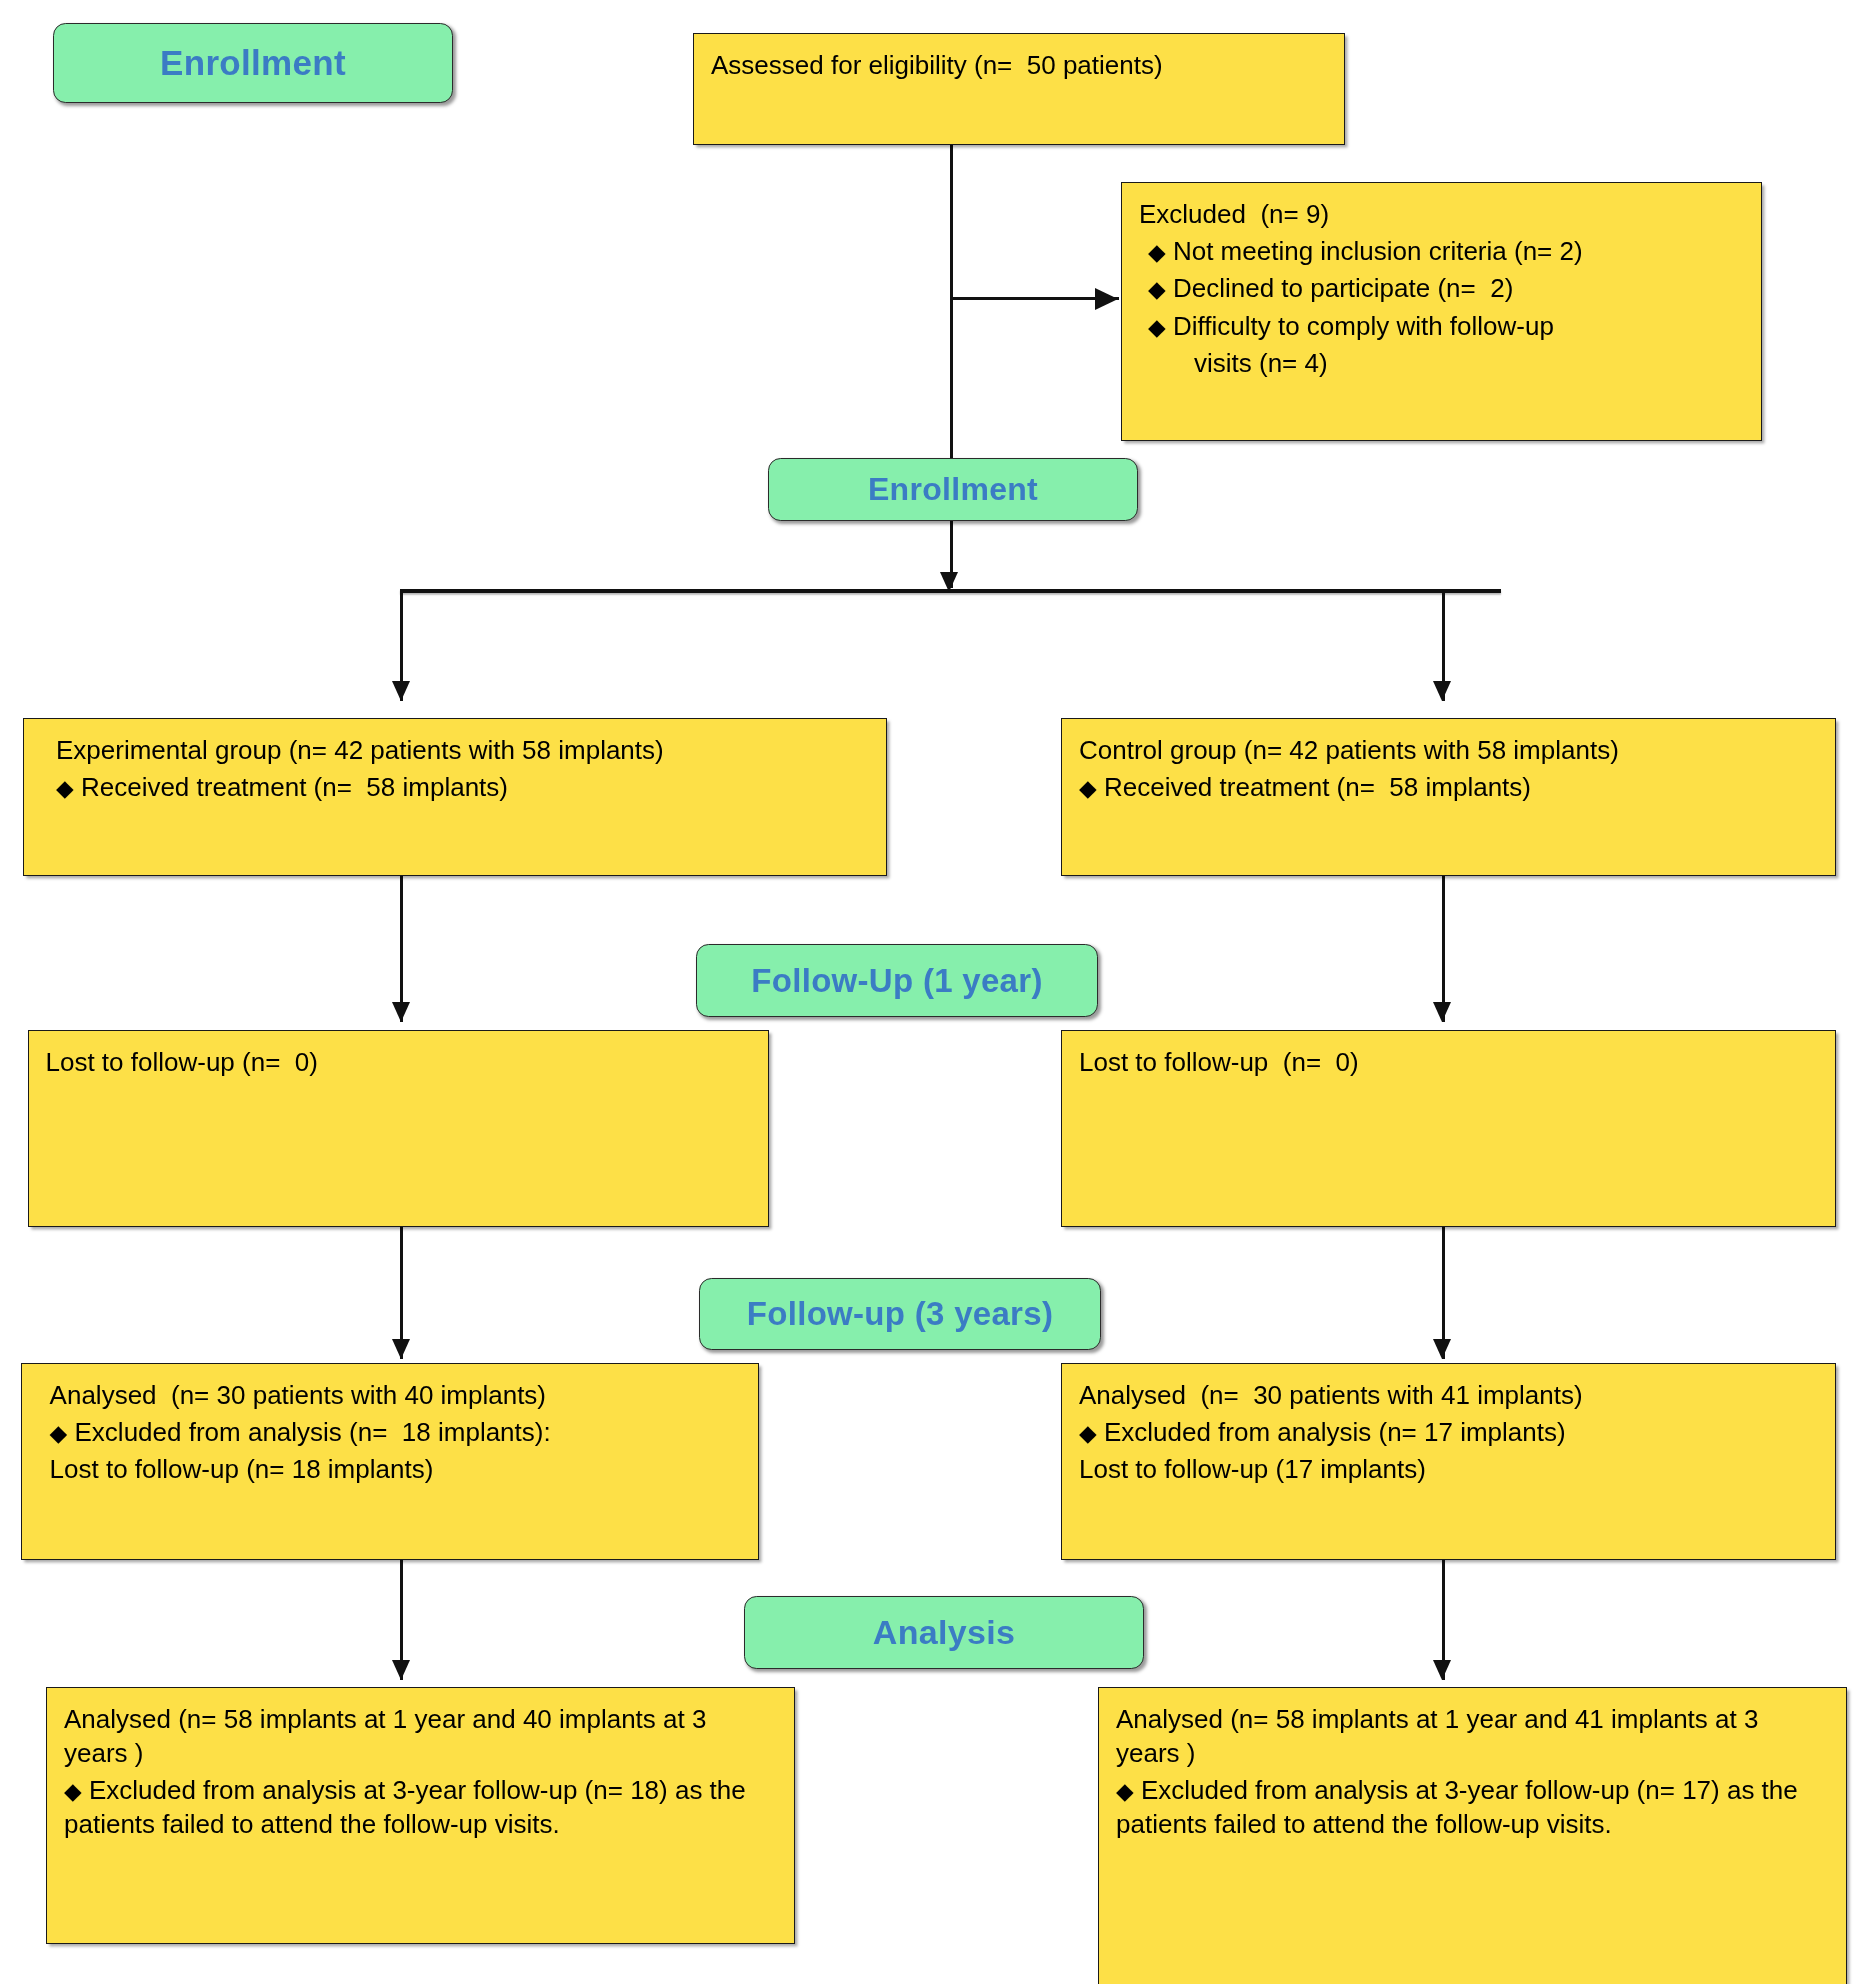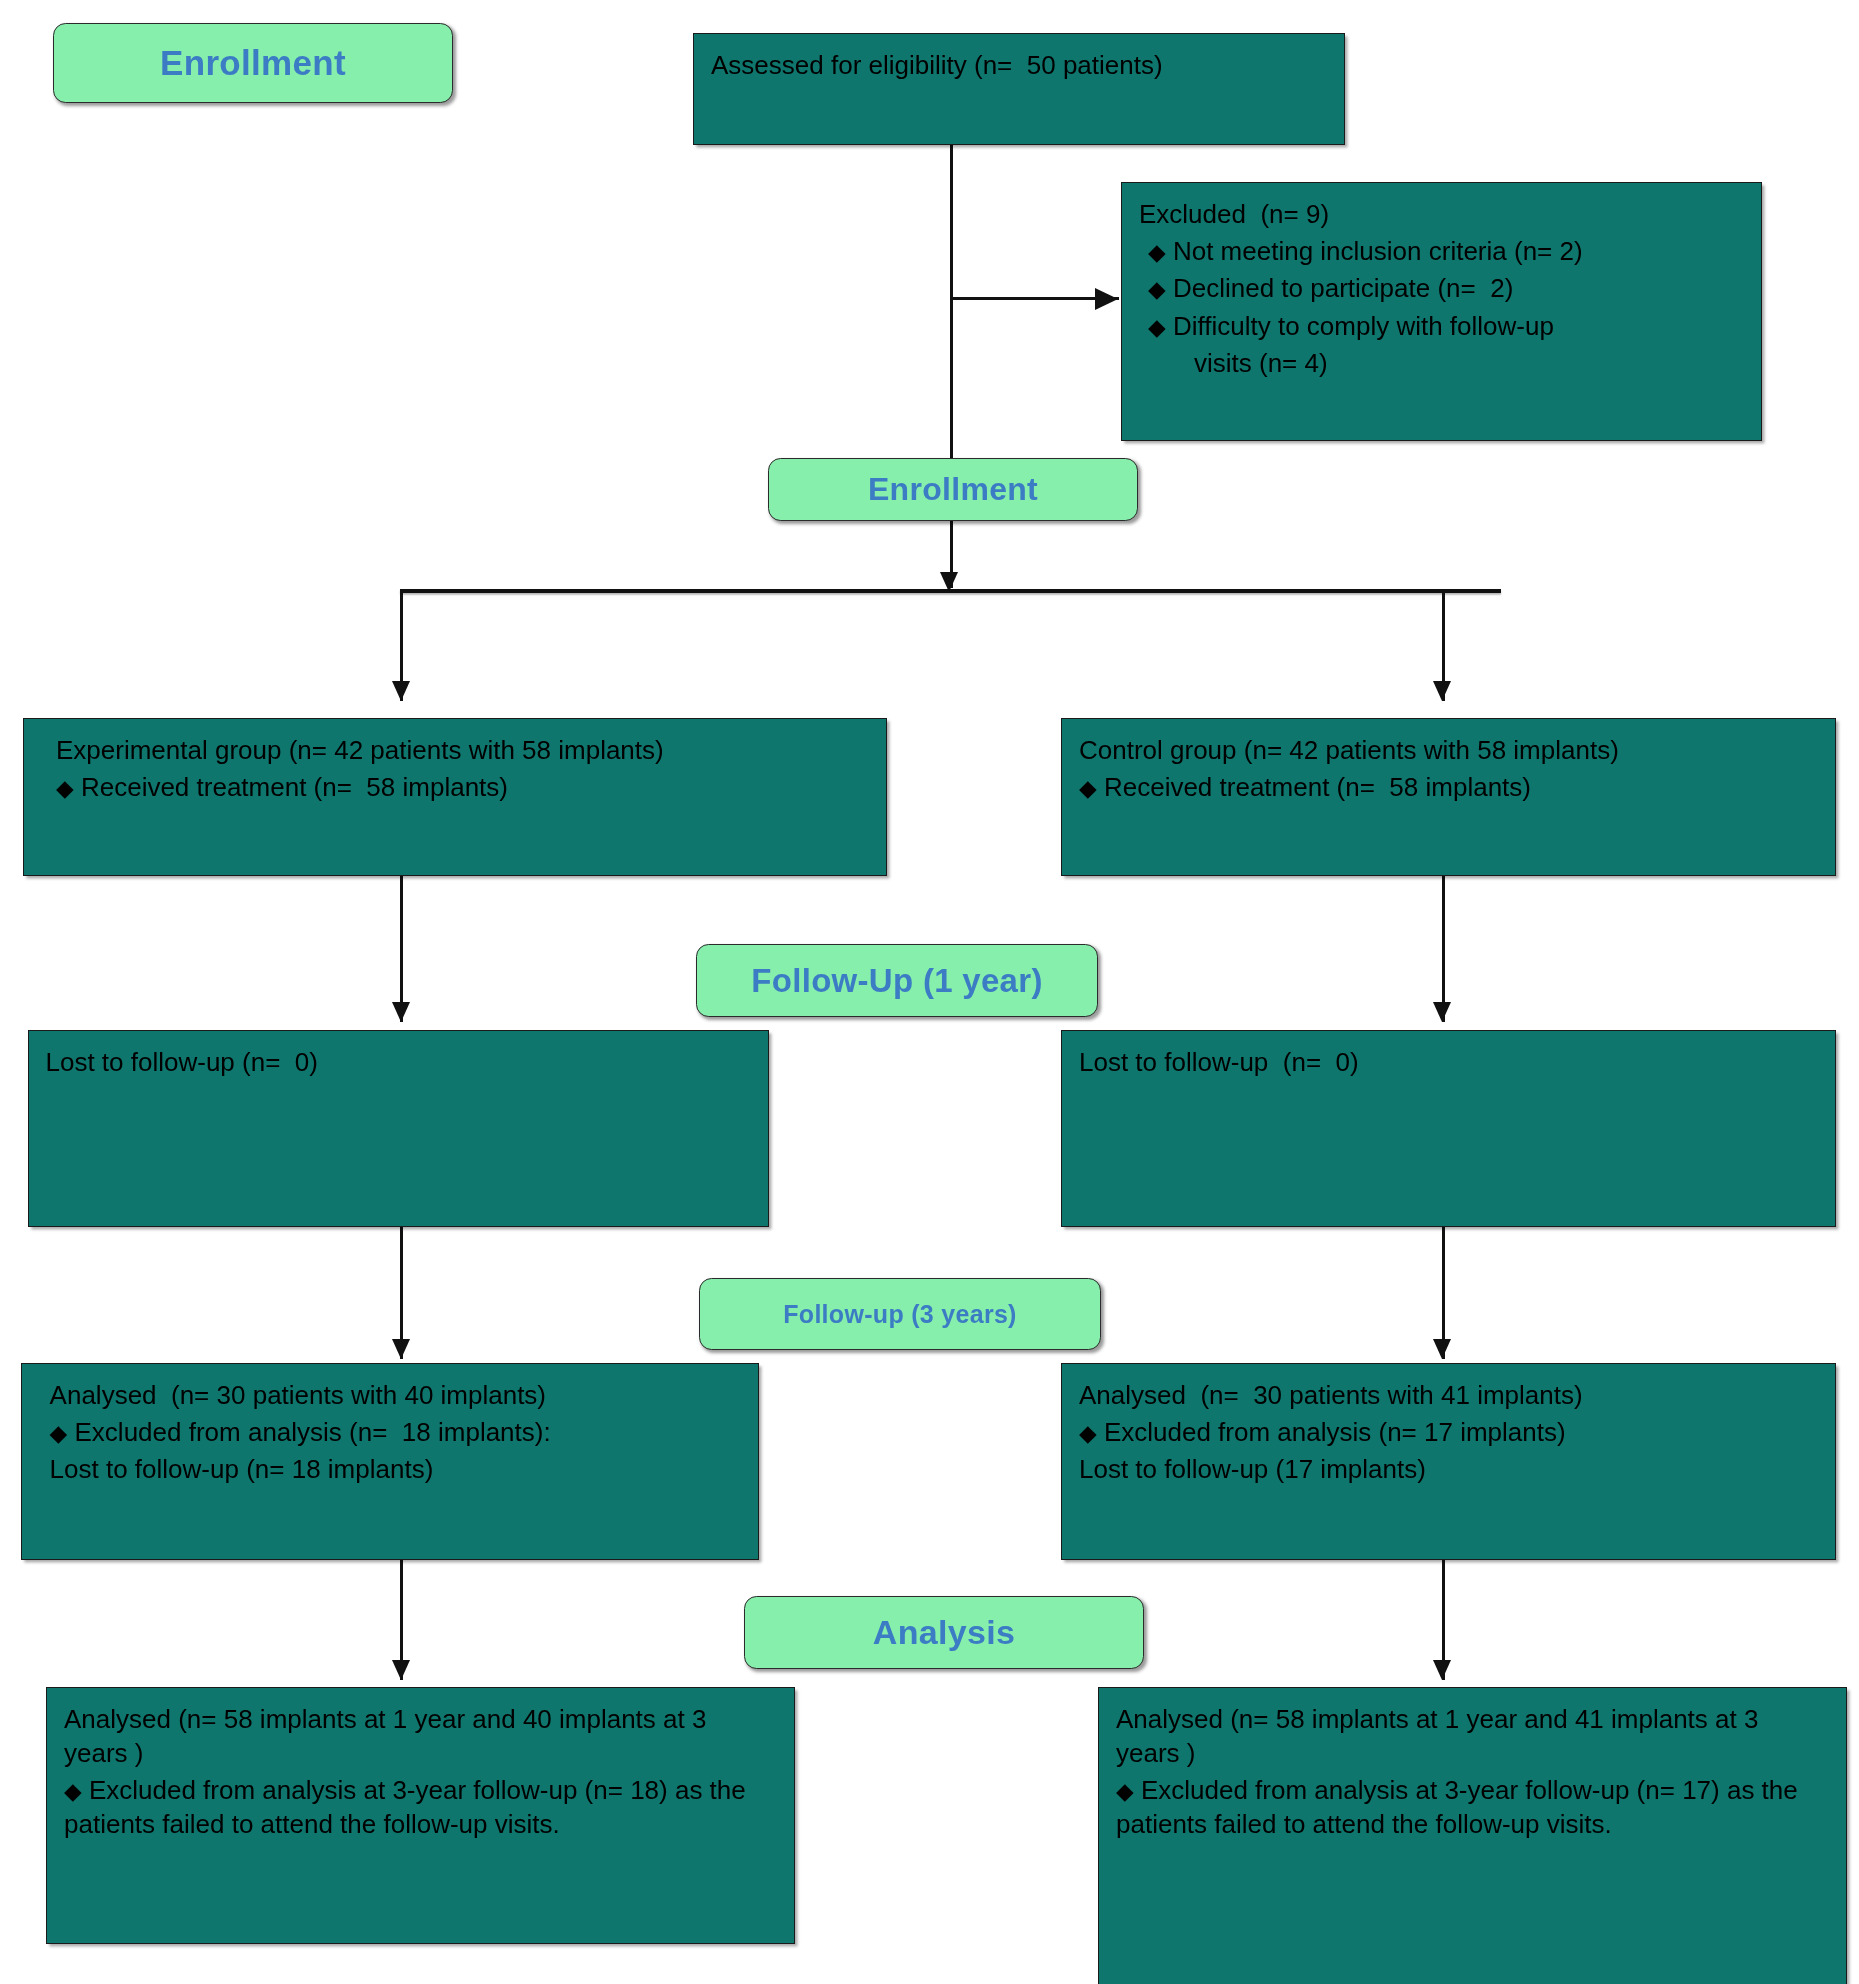--- a/index.html
+++ b/index.html
@@ -31,21 +31,21 @@
     font-weight:bold;
     letter-spacing:0.3px;
     z-index:6;
     white-space:nowrap;
   }
 
   
   .box{
     position:absolute;
     box-sizing:border-box;
-    background:#0f766e;
+    background:#fde047;
     border:1.7px solid #1a1a1a;
     box-shadow:2.9px 2.9px 2.9px rgba(0,0,0,0.35);
     z-index:4;
     padding:15px 17px 10.3px 17px;
   }
   .box p{
     margin:0 0 3.4px 0;
     line-height:1.30;
     font-size:26px;
     white-space:pre;
@@ -166,21 +166,21 @@
   <div class="box" style="left:1061px;top:1030px;width:775px;height:197px;">
     <p>Lost to follow-up  (n=  0)</p>
   </div>
 
   <div class="vline" style="left:400px;top:1227px;height:132px;"></div>
   <div class="arrow-down" style="left:392px;top:1339px;"></div>
 
   <div class="vline" style="left:1442px;top:1227px;height:132px;"></div>
   <div class="arrow-down" style="left:1433px;top:1339px;"></div>
 
-  <div class="stage" style="left:699px;top:1278px;width:402px;height:72px;font-size:25px;">
+  <div class="stage" style="left:699px;top:1278px;width:402px;height:72px;font-size:33px;">
     <span>Follow-up (3 years)</span>
   </div>
 
   <div class="box" style="left:20.6px;top:1363px;width:738px;height:197px;padding-left:28px;">
     <p>Analysed  (n= 30 patients with 40 implants)</p>
     <p><span class="bullet">◆</span>&nbsp;<span>Excluded from analysis (n=  18 implants):</span></p>
     <p>Lost to follow-up (n= 18 implants)</p>
   </div>
 
   <div class="box" style="left:1061px;top:1363px;width:775px;height:197px;">

